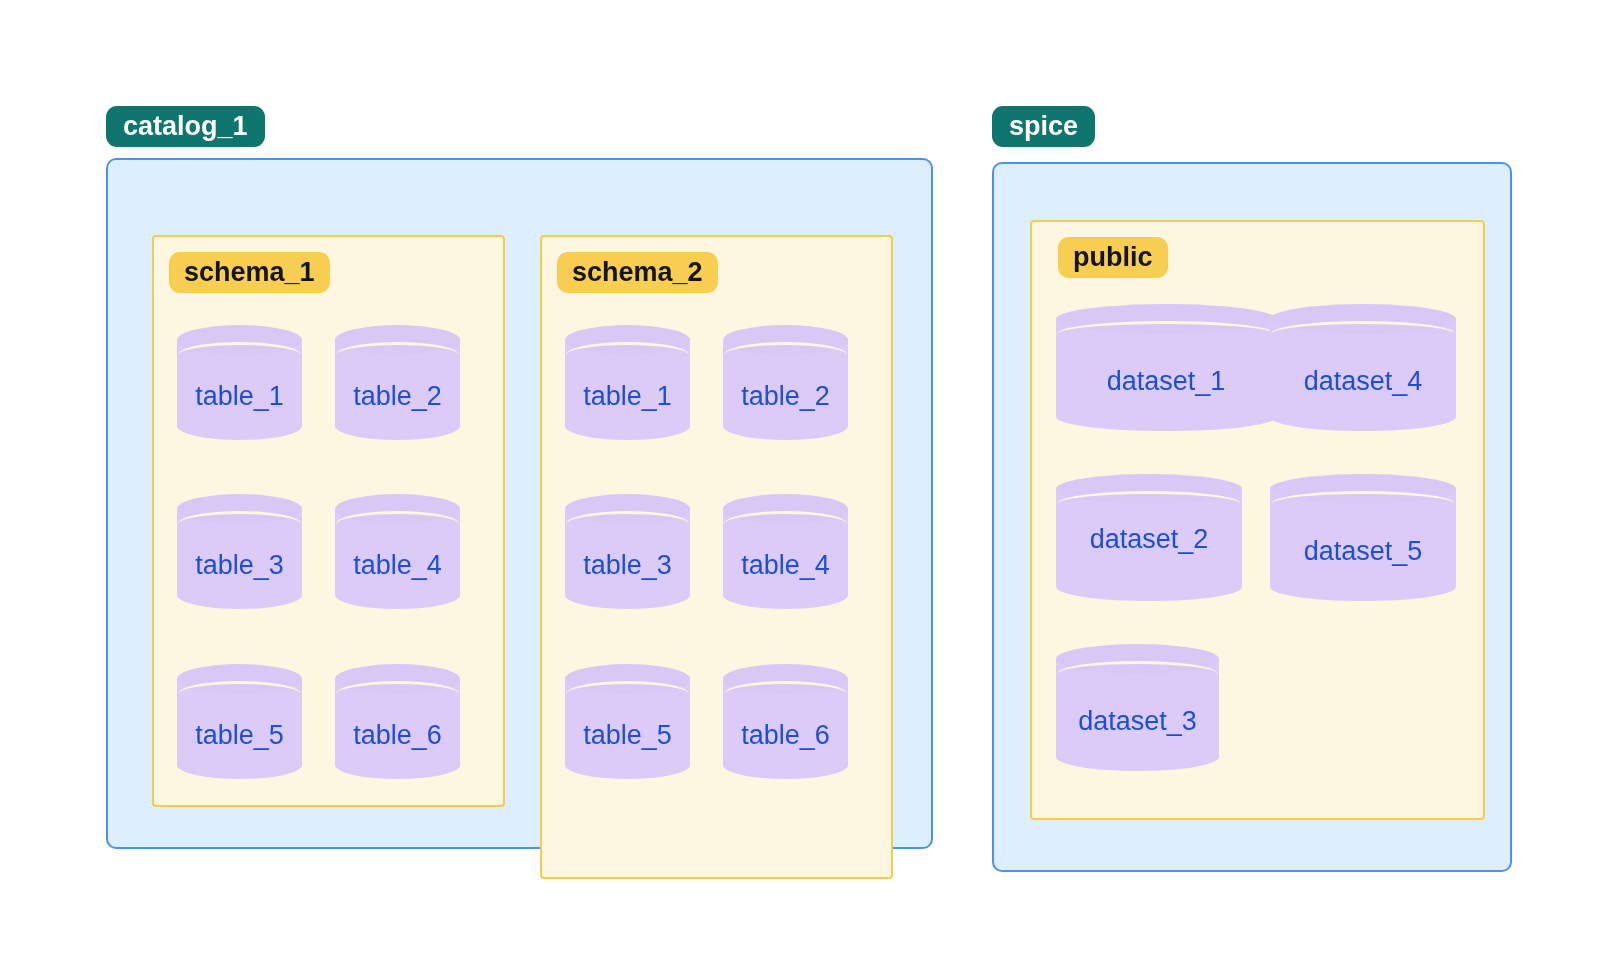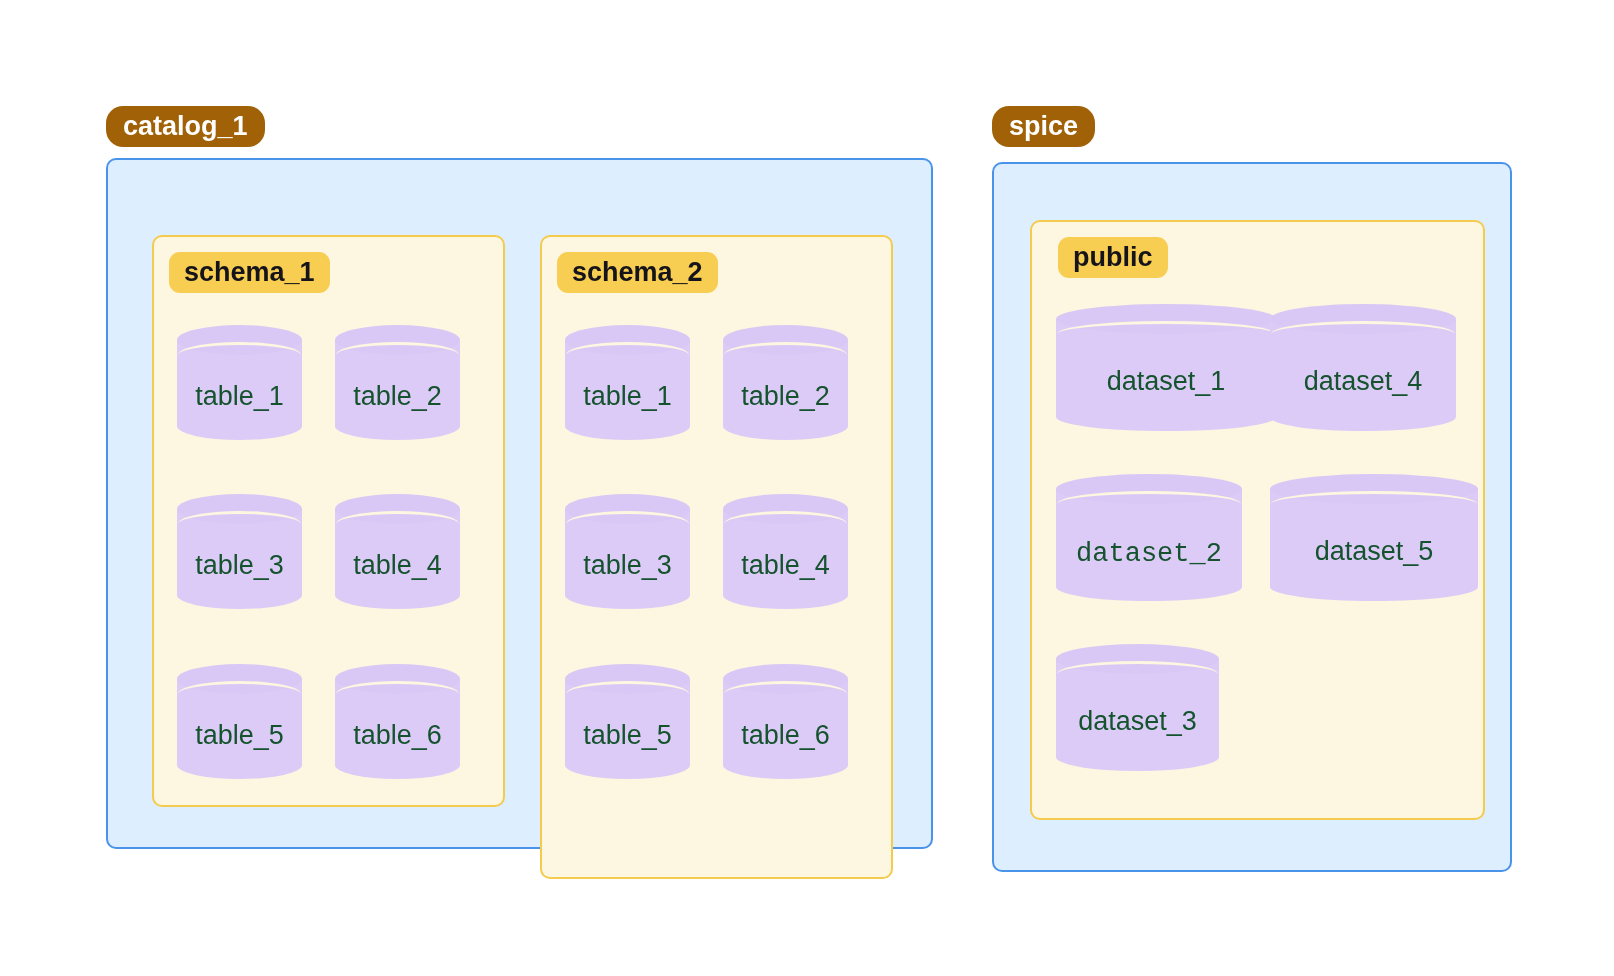--- a/index.html
+++ b/index.html
@@ -23,35 +23,35 @@
     border: 2px solid #4a93ea;
     border-radius: 10px;
   }
   .catalog-badge {
     position: absolute;
     box-sizing: border-box;
     height: 41px;
     display: flex;
     align-items: center;
     padding: 0 17px;
-    background: #a16207;
+    background: #0f766e;
     color: #ffffff;
     font-size: 27px;
     font-weight: 600;
-    border-radius: 17px;
+    border-radius: 11px;
     white-space: nowrap;
   }
 
   
   .schema {
     position: absolute;
     box-sizing: border-box;
     background: #fdf6e0;
     border: 2px solid #f5cb4e;
-    border-radius: 10px;
+    border-radius: 4px;
     padding-left: 37px;
   }
   .schema-badge {
     position: absolute;
     box-sizing: border-box;
     height: 41px;
     display: flex;
     align-items: center;
     padding: 0 15px;
     background: #f7ce52;
@@ -92,21 +92,21 @@
     height: 26px;
     border-radius: 50%;
     border-top: 3px solid #fdf6e0;
     box-sizing: border-box;
   }
   .cyl-label {
     position: absolute;
     left: 50%;
     transform: translateX(-50%);
     white-space: nowrap;
-    color: #14532d;
+    color: #1d4ed8;
     font-size: 27px;
     text-align: center;
   }
 </style>
 </head>
 <body>
 
 <div class="catalog-badge" style="left:106px; top:106px;">catalog_1</div>
 
 <div class="catalog" style="left:106px; top:158px; width:827px; height:691px;">
@@ -208,35 +208,35 @@
     <div class="cylinder" style="left:24px; top:82px; width:220px; height:127px;">
       <div class="cyl-body"></div>
       <div class="cyl-top"></div>
       <div class="cyl-line"></div>
       <div class="cyl-label" style="top:62px;">dataset_1</div>
     </div>
     <div class="cylinder" style="left:24px; top:252px; width:186px; height:127px;">
       <div class="cyl-body"></div>
       <div class="cyl-top"></div>
       <div class="cyl-line"></div>
-      <div class="cyl-label" style="top:65px;font-family:Liberation Mono, monospace;">dataset_2</div>
+      <div class="cyl-label" style="top:50px;">dataset_2</div>
     </div>
     <div class="cylinder" style="left:24px; top:422px; width:163px; height:127px;">
       <div class="cyl-body"></div>
       <div class="cyl-top"></div>
       <div class="cyl-line"></div>
       <div class="cyl-label" style="top:62px;">dataset_3</div>
     </div>
 
     <div class="cylinder" style="left:238px; top:82px; width:186px; height:127px;">
       <div class="cyl-body"></div>
       <div class="cyl-top"></div>
       <div class="cyl-line"></div>
       <div class="cyl-label" style="top:62px;">dataset_4</div>
     </div>
-    <div class="cylinder" style="left:238px; top:252px; width:208px; height:127px;">
+    <div class="cylinder" style="left:238px; top:252px; width:186px; height:127px;">
       <div class="cyl-body"></div>
       <div class="cyl-top"></div>
       <div class="cyl-line"></div>
       <div class="cyl-label" style="top:62px;">dataset_5</div>
     </div>
   </div>
 </div>
 
 </body></html>

